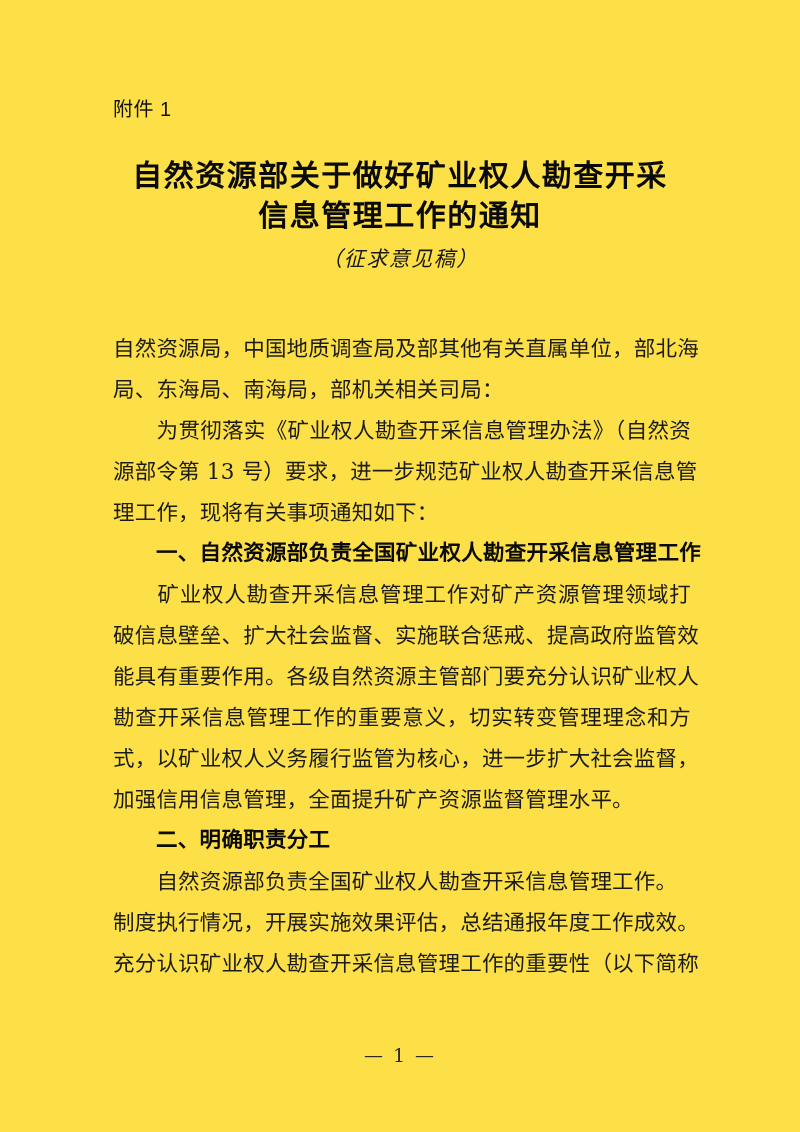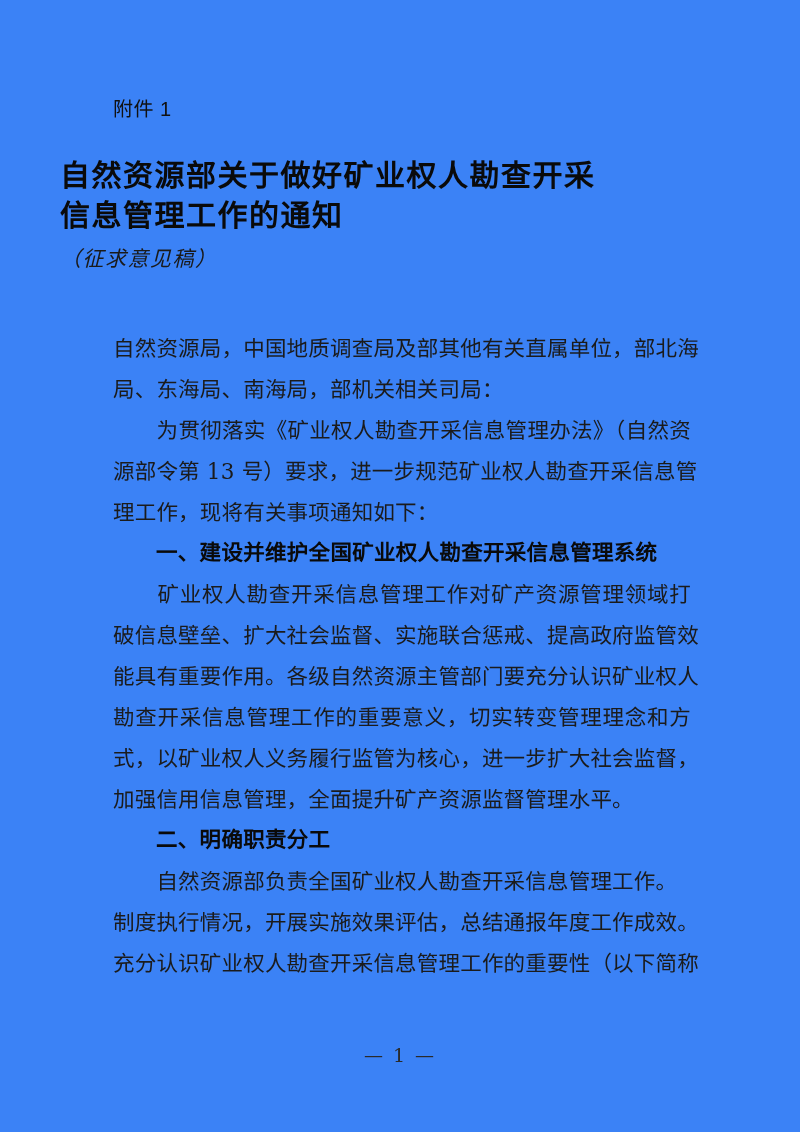--- a/index.html
+++ b/index.html
@@ -6,21 +6,21 @@
   html, body {
     margin: 0;
     padding: 0;
     background: #ffffff;
   }
 
   .page {
     position: relative;
     width: 800px;
     height: 1132px;
-    background: #3b82f6;
+    background: #fde047;
     overflow: hidden;
     color: #111111;
     font-family: "DejaVu Serif", "Liberation Serif", serif;
     -webkit-font-smoothing: antialiased;
   }
 
   
   .attachment-label {
     position: absolute;
     left: 113px;
@@ -32,21 +32,21 @@
     color: #111111;
     white-space: pre;
   }
 
   
   .title-block {
     position: absolute;
     left: 60px;
     top: 156px;
     width: 680px;
-    text-align: left;
+    text-align: center;
   }
 
   .doc-title-line {
     font-family: "DejaVu Serif", "Liberation Serif", serif;
     font-weight: 700;
     font-size: 30px;
     line-height: 40px;
     letter-spacing: 1.5px;
     color: #0a0a0a;
     white-space: pre;
@@ -128,21 +128,21 @@
     <div class="doc-title-line">信息管理工作的通知</div>
     <div class="doc-subtitle">（征求意见稿）</div>
   </div>
 
   <div class="body-block" id="body-block">
       <div class="doc-line">自然资源局，中国地质调查局及部其他有关直属单位，部北海</div>
       <div class="doc-line ragged">局、东海局、南海局，部机关相关司局：</div>
       <div class="doc-line">　　为贯彻落实《矿业权人勘查开采信息管理办法》（自然资</div>
       <div class="doc-line">源部令第 13 号）要求，进一步规范矿业权人勘查开采信息管</div>
       <div class="doc-line ragged">理工作，现将有关事项通知如下：</div>
-      <div class="doc-line heading">一、建设并维护全国矿业权人勘查开采信息管理系统</div>
+      <div class="doc-line heading">一、自然资源部负责全国矿业权人勘查开采信息管理工作</div>
       <div class="doc-line">　　矿业权人勘查开采信息管理工作对矿产资源管理领域打</div>
       <div class="doc-line">破信息壁垒、扩大社会监督、实施联合惩戒、提高政府监管效</div>
       <div class="doc-line">能具有重要作用。各级自然资源主管部门要充分认识矿业权人</div>
       <div class="doc-line">勘查开采信息管理工作的重要意义，切实转变管理理念和方</div>
       <div class="doc-line">式，以矿业权人义务履行监管为核心，进一步扩大社会监督，</div>
       <div class="doc-line ragged">加强信用信息管理，全面提升矿产资源监督管理水平。</div>
       <div class="doc-line heading">二、明确职责分工</div>
       <div class="doc-line ragged">　　自然资源部负责全国矿业权人勘查开采信息管理工作。</div>
       <div class="doc-line">制度执行情况，开展实施效果评估，总结通报年度工作成效。</div>
       <div class="doc-line">充分认识矿业权人勘查开采信息管理工作的重要性（以下简称</div>

